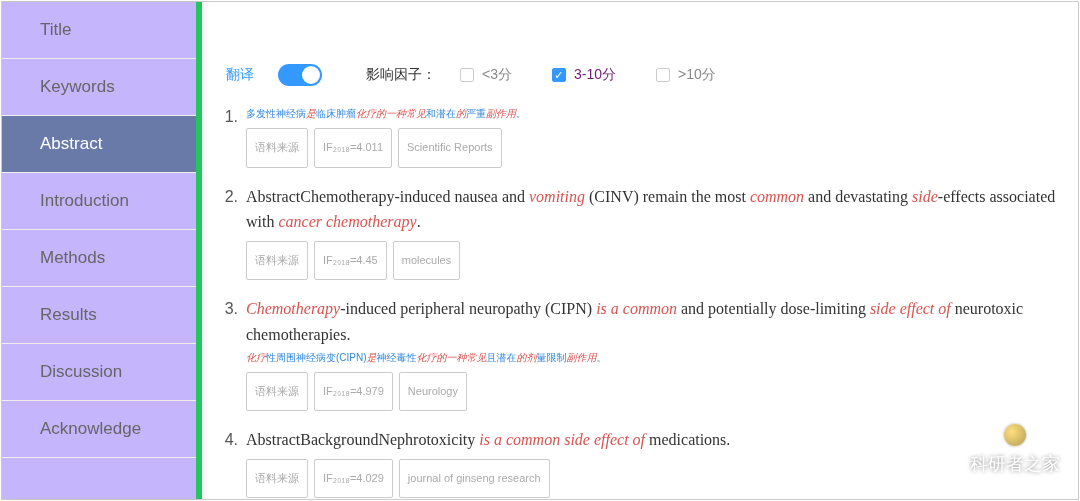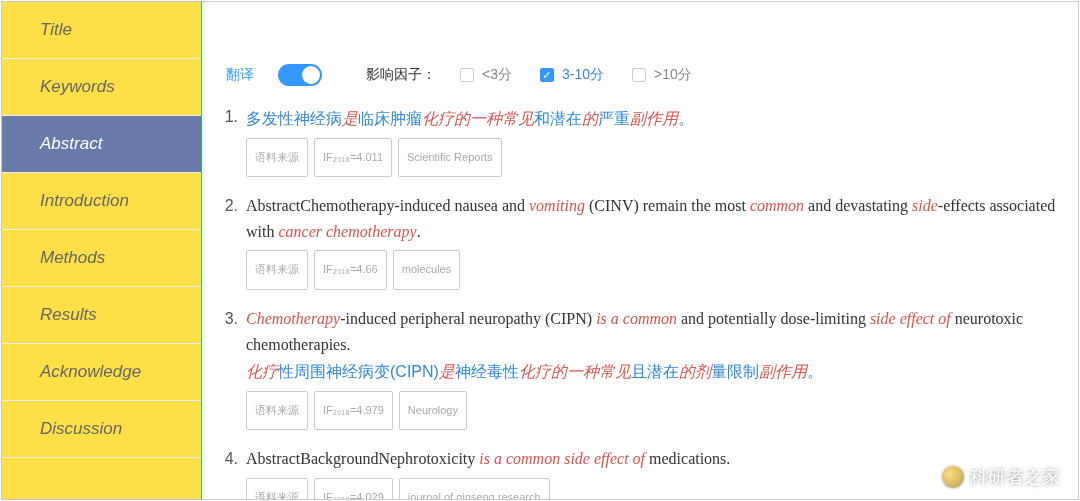--- a/index.html
+++ b/index.html
@@ -1,64 +1,64 @@
 <!DOCTYPE html>
 <html><head>
 <meta charset="utf-8">
 <style>
   * { box-sizing: border-box; margin: 0; padding: 0; }
   body { font-family: "Microsoft YaHei", Arial, sans-serif; background: #fff; width: 1080px; height: 501px; overflow: hidden; position: relative; }
   .container { display: flex; width: 1078px; height: 499px; border: 1px solid #ccc; margin: 1px; background: #fff; }
-  .sidebar { width: 200px; background: #fde047; border-right: 1px solid #22c55e; box-shadow: 2px 0 4px rgba(0,0,0,0.08); position: relative; z-index: 2; font-style: italic; }
+  .sidebar { width: 200px; background: #c4b5fd; border-right: 6px solid #22c55e; box-shadow: 2px 0 4px rgba(0,0,0,0.08); position: relative; z-index: 2; }
   .sidebar-item { padding: 18px 0 18px 38px; font-size: 17px; color: #666; border-bottom: 1px solid #eee; cursor: pointer; }
   .sidebar-item.active { background: #6a7aa8; color: #fff; }
   .main { flex: 1; padding: 12px 18px 0 12px; overflow: hidden; position: relative; }
   .filter-bar { display: flex; align-items: center; gap: 24px; padding: 6px 0 18px 12px; font-size: 14px; margin-top: 44px; }
   .filter-label { color: #3399ff; font-size: 14px; }
   .toggle { width: 44px; height: 22px; background: #3399ff; border-radius: 11px; position: relative; cursor: pointer; }
   .toggle::after { content: ""; position: absolute; right: 2px; top: 2px; width: 18px; height: 18px; background: #fff; border-radius: 50%; }
   .factor-label { color: #333; margin-left: 20px; }
   .check-group { display: flex; align-items: center; gap: 8px; cursor: pointer; }
   .checkbox { width: 14px; height: 14px; border: 1px solid #ccc; border-radius: 2px; display: inline-flex; align-items: center; justify-content: center; }
   .checkbox.checked { background: #3399ff; border-color: #3399ff; color: #fff; font-size: 11px; line-height: 1; }
   .check-group .cb-label { color: #888; }
-  .check-group .cb-label.checked-label { color: #3b82f6; }
+  .check-group .cb-label.checked-label { color: #701a75; }
   .results { padding-left: 4px; }
   .result { display: flex; margin-bottom: 16px; font-size: 16px; line-height: 1.6; }
   .result-num { width: 28px; text-align: right; padding-right: 8px; color: #555; flex-shrink: 0; }
   .result-body { flex: 1; }
   .en-line { color: #333; font-family: Georgia, "Times New Roman", serif; }
   .en-line .hl { color: #d9534f; font-style: italic; }
-  .zh-line { color: #3388dd; font-size: 16px; margin-top: 2px; }
+  .zh-line { color: #3388dd; font-size: 10px; margin-top: 2px; }
   .zh-line .hl { color: #d9534f; font-style: italic; }
   .tag-row { margin-top: 6px; display: flex; gap: 6px; }
   .tag { font-size: 11px; color: #aaa; border: 1px solid #ccc; border-radius: 2px; padding: 10px 8px; background: #fff; }
-  .watermark { position: absolute; right: 20px; bottom: 12px; display: flex; align-items: center; gap: 6px; color: #fff; font-size: 18px; text-shadow: 0 0 4px rgba(0,0,0,0.6); opacity: 0.85; z-index: 5; }
+  .watermark { position: absolute; right: 20px; bottom: 25px; display: flex; align-items: center; gap: 6px; color: #fff; font-size: 18px; text-shadow: 0 0 4px rgba(0,0,0,0.6); opacity: 0.85; z-index: 5; flex-direction: column; }
   .wm-icon { width: 22px; height: 22px; border-radius: 50%; background: radial-gradient(circle at 35% 35%, #ffd966 0%, #a88f3a 100%); box-shadow: 0 0 3px rgba(0,0,0,0.4); }
 </style>
 </head>
 <body>
 
 <div class="container">
   <div class="sidebar" id="sidebar">
       <div class="sidebar-item">Title</div>
       <div class="sidebar-item">Keywords</div>
       <div class="sidebar-item active">Abstract</div>
       <div class="sidebar-item">Introduction</div>
       <div class="sidebar-item">Methods</div>
       <div class="sidebar-item">Results</div>
+      <div class="sidebar-item">Discussion</div>
       <div class="sidebar-item">Acknowledge</div>
-      <div class="sidebar-item">Discussion</div>
     </div>
   <div class="main">
     <div class="filter-bar">
       <span class="filter-label">翻译</span>
       <span class="toggle"></span>
       <span class="factor-label">影响因子：</span>
-      <div id="filter-options" style="display:flex;gap:28px;">
+      <div id="filter-options" style="display:flex;gap:40px;">
           <div class="check-group">
             <span class="checkbox"></span>
             <span class="cb-label">&lt;3分</span>
           </div>
           <div class="check-group">
             <span class="checkbox checked">✓</span>
             <span class="cb-label checked-label">3-10分</span>
           </div>
           <div class="check-group">
             <span class="checkbox"></span>
@@ -77,21 +77,21 @@
               <span class="tag">Scientific Reports</span>
             </div>
           </div>
         </div>
         <div class="result">
           <div class="result-num">2.</div>
           <div class="result-body">
             <div class="en-line"><span>AbstractChemotherapy-induced nausea and </span><span class="hl">vomiting</span><span> (CINV) remain the most </span><span class="hl">common</span><span> and devastating </span><span class="hl">side</span><span>-effects associated with </span><span class="hl">cancer chemotherapy</span><span>.</span></div>
             <div class="tag-row">
               <span class="tag">语料来源</span>
-              <span class="tag">IF₂₀₁₈=4.66</span>
+              <span class="tag">IF₂₀₁₈=4.45</span>
               <span class="tag">molecules</span>
             </div>
           </div>
         </div>
         <div class="result">
           <div class="result-num">3.</div>
           <div class="result-body">
             <div class="en-line"><span class="hl">Chemotherapy</span><span>-induced peripheral neuropathy (CIPN) </span><span class="hl">is a common</span><span> and potentially dose-limiting </span><span class="hl">side effect of</span><span> neurotoxic chemotherapies.</span></div>
             <div class="zh-line"><span class="hl">化疗</span><span>性周围神经病变(CIPN)</span><span class="hl">是</span><span>神经毒性</span><span class="hl">化疗的一种常见</span><span>且潜在</span><span class="hl">的剂</span><span>量限制</span><span class="hl">副作用</span><span>。</span></div>
             <div class="tag-row">

